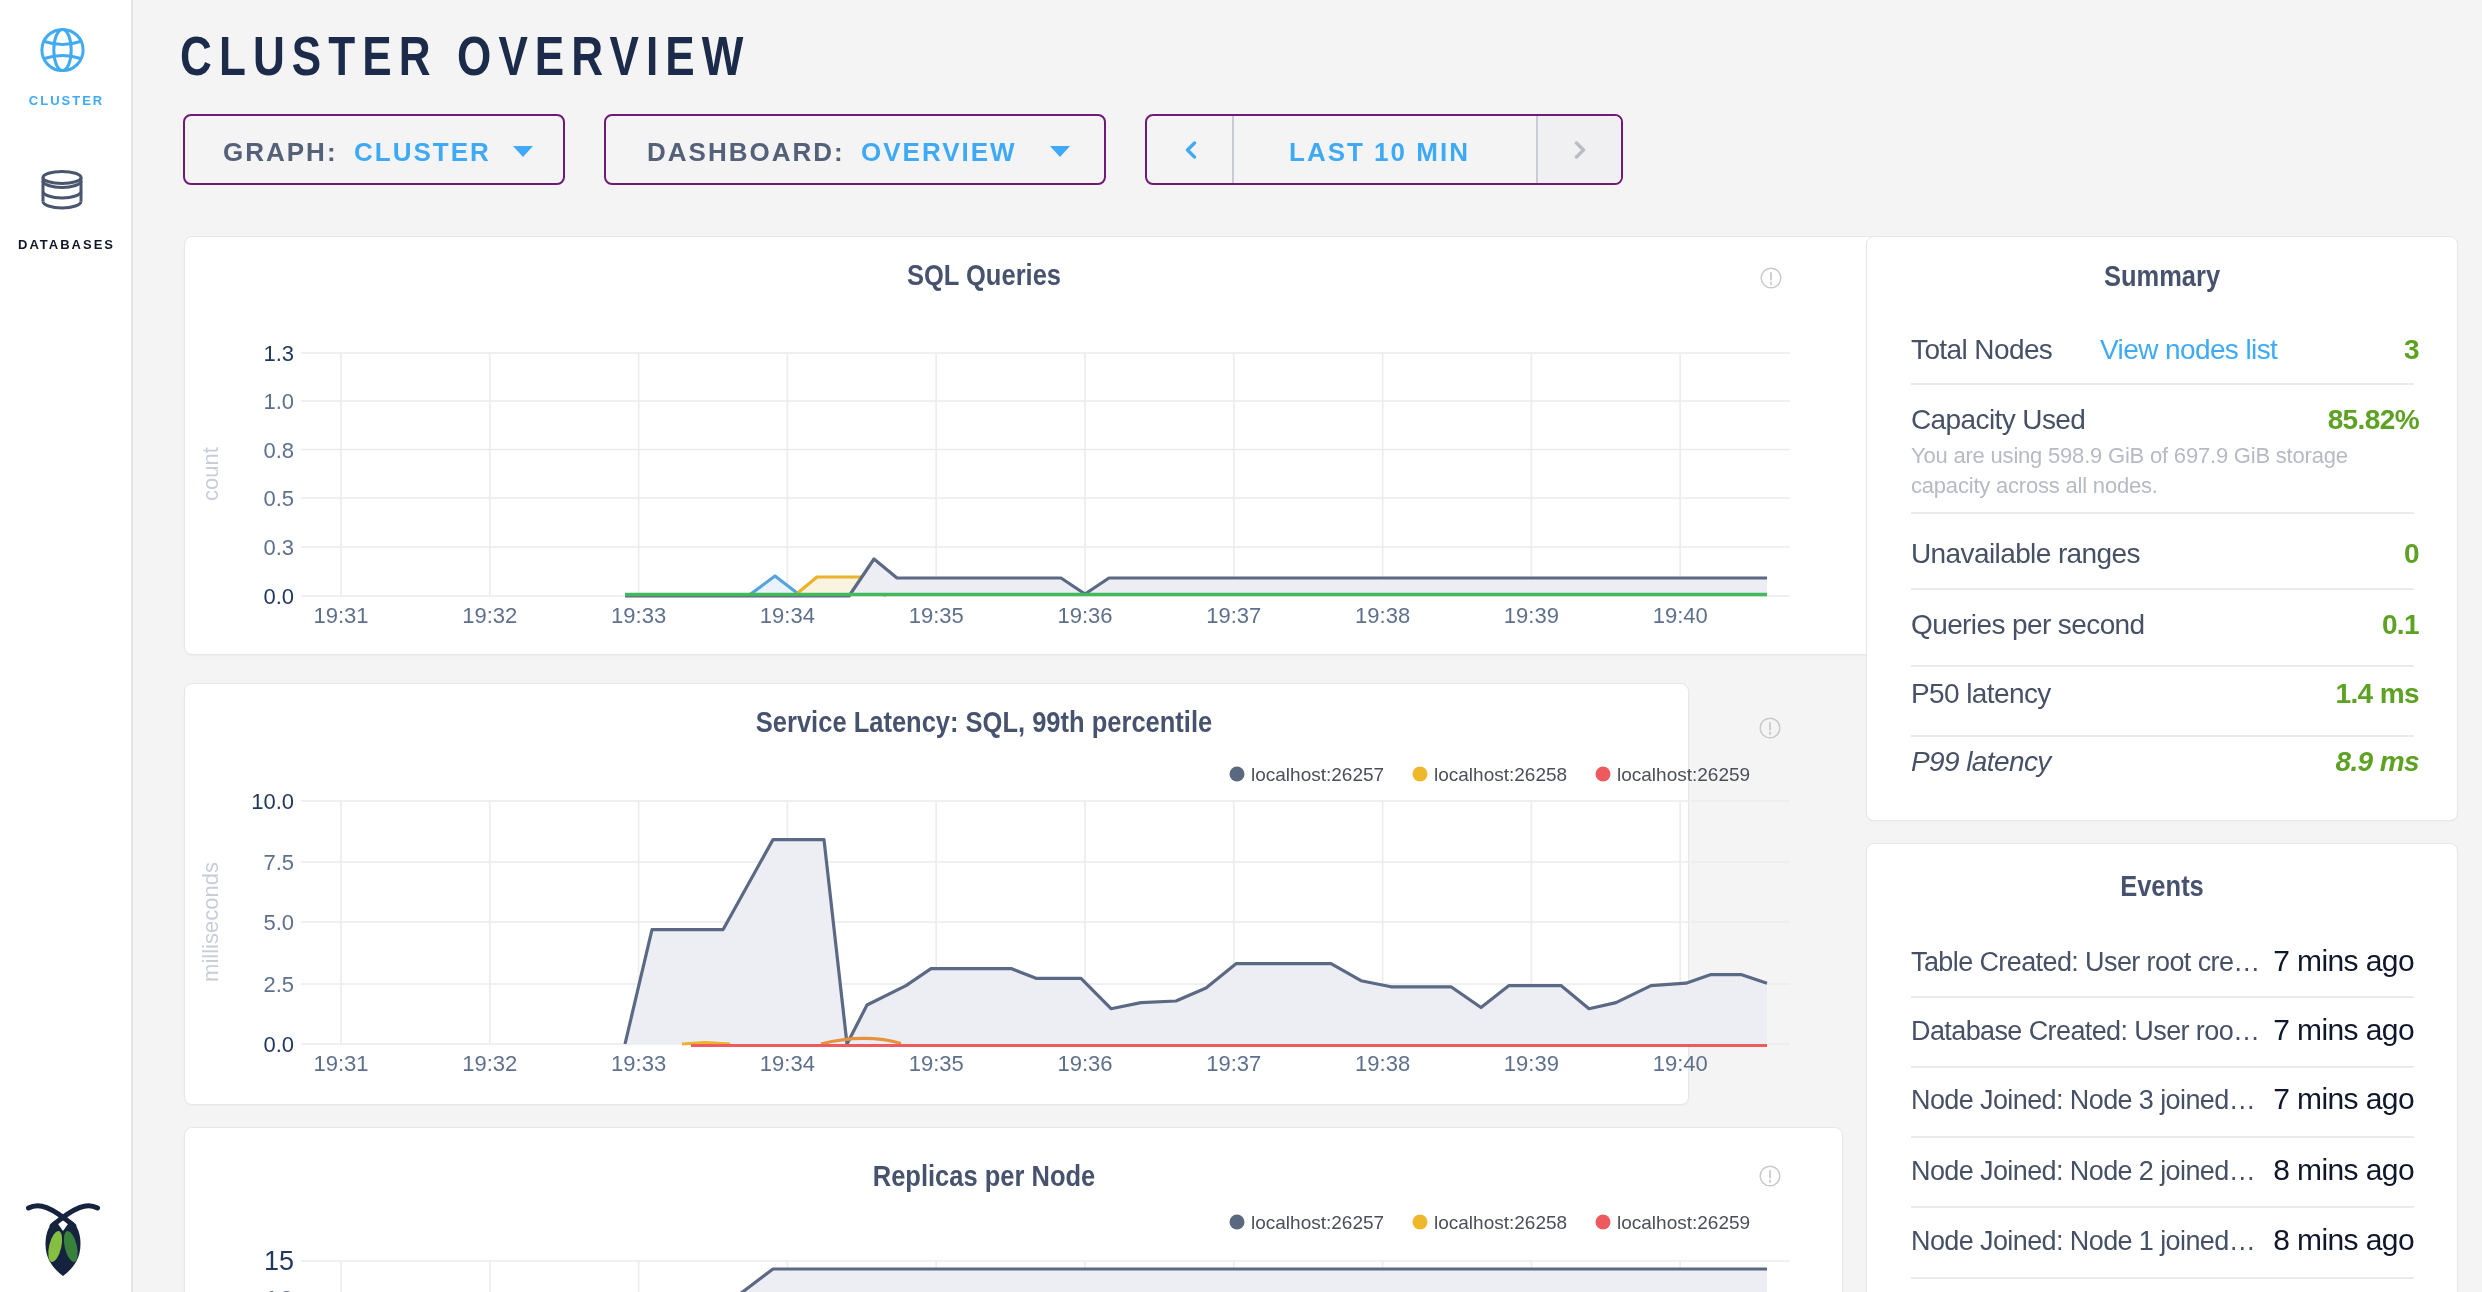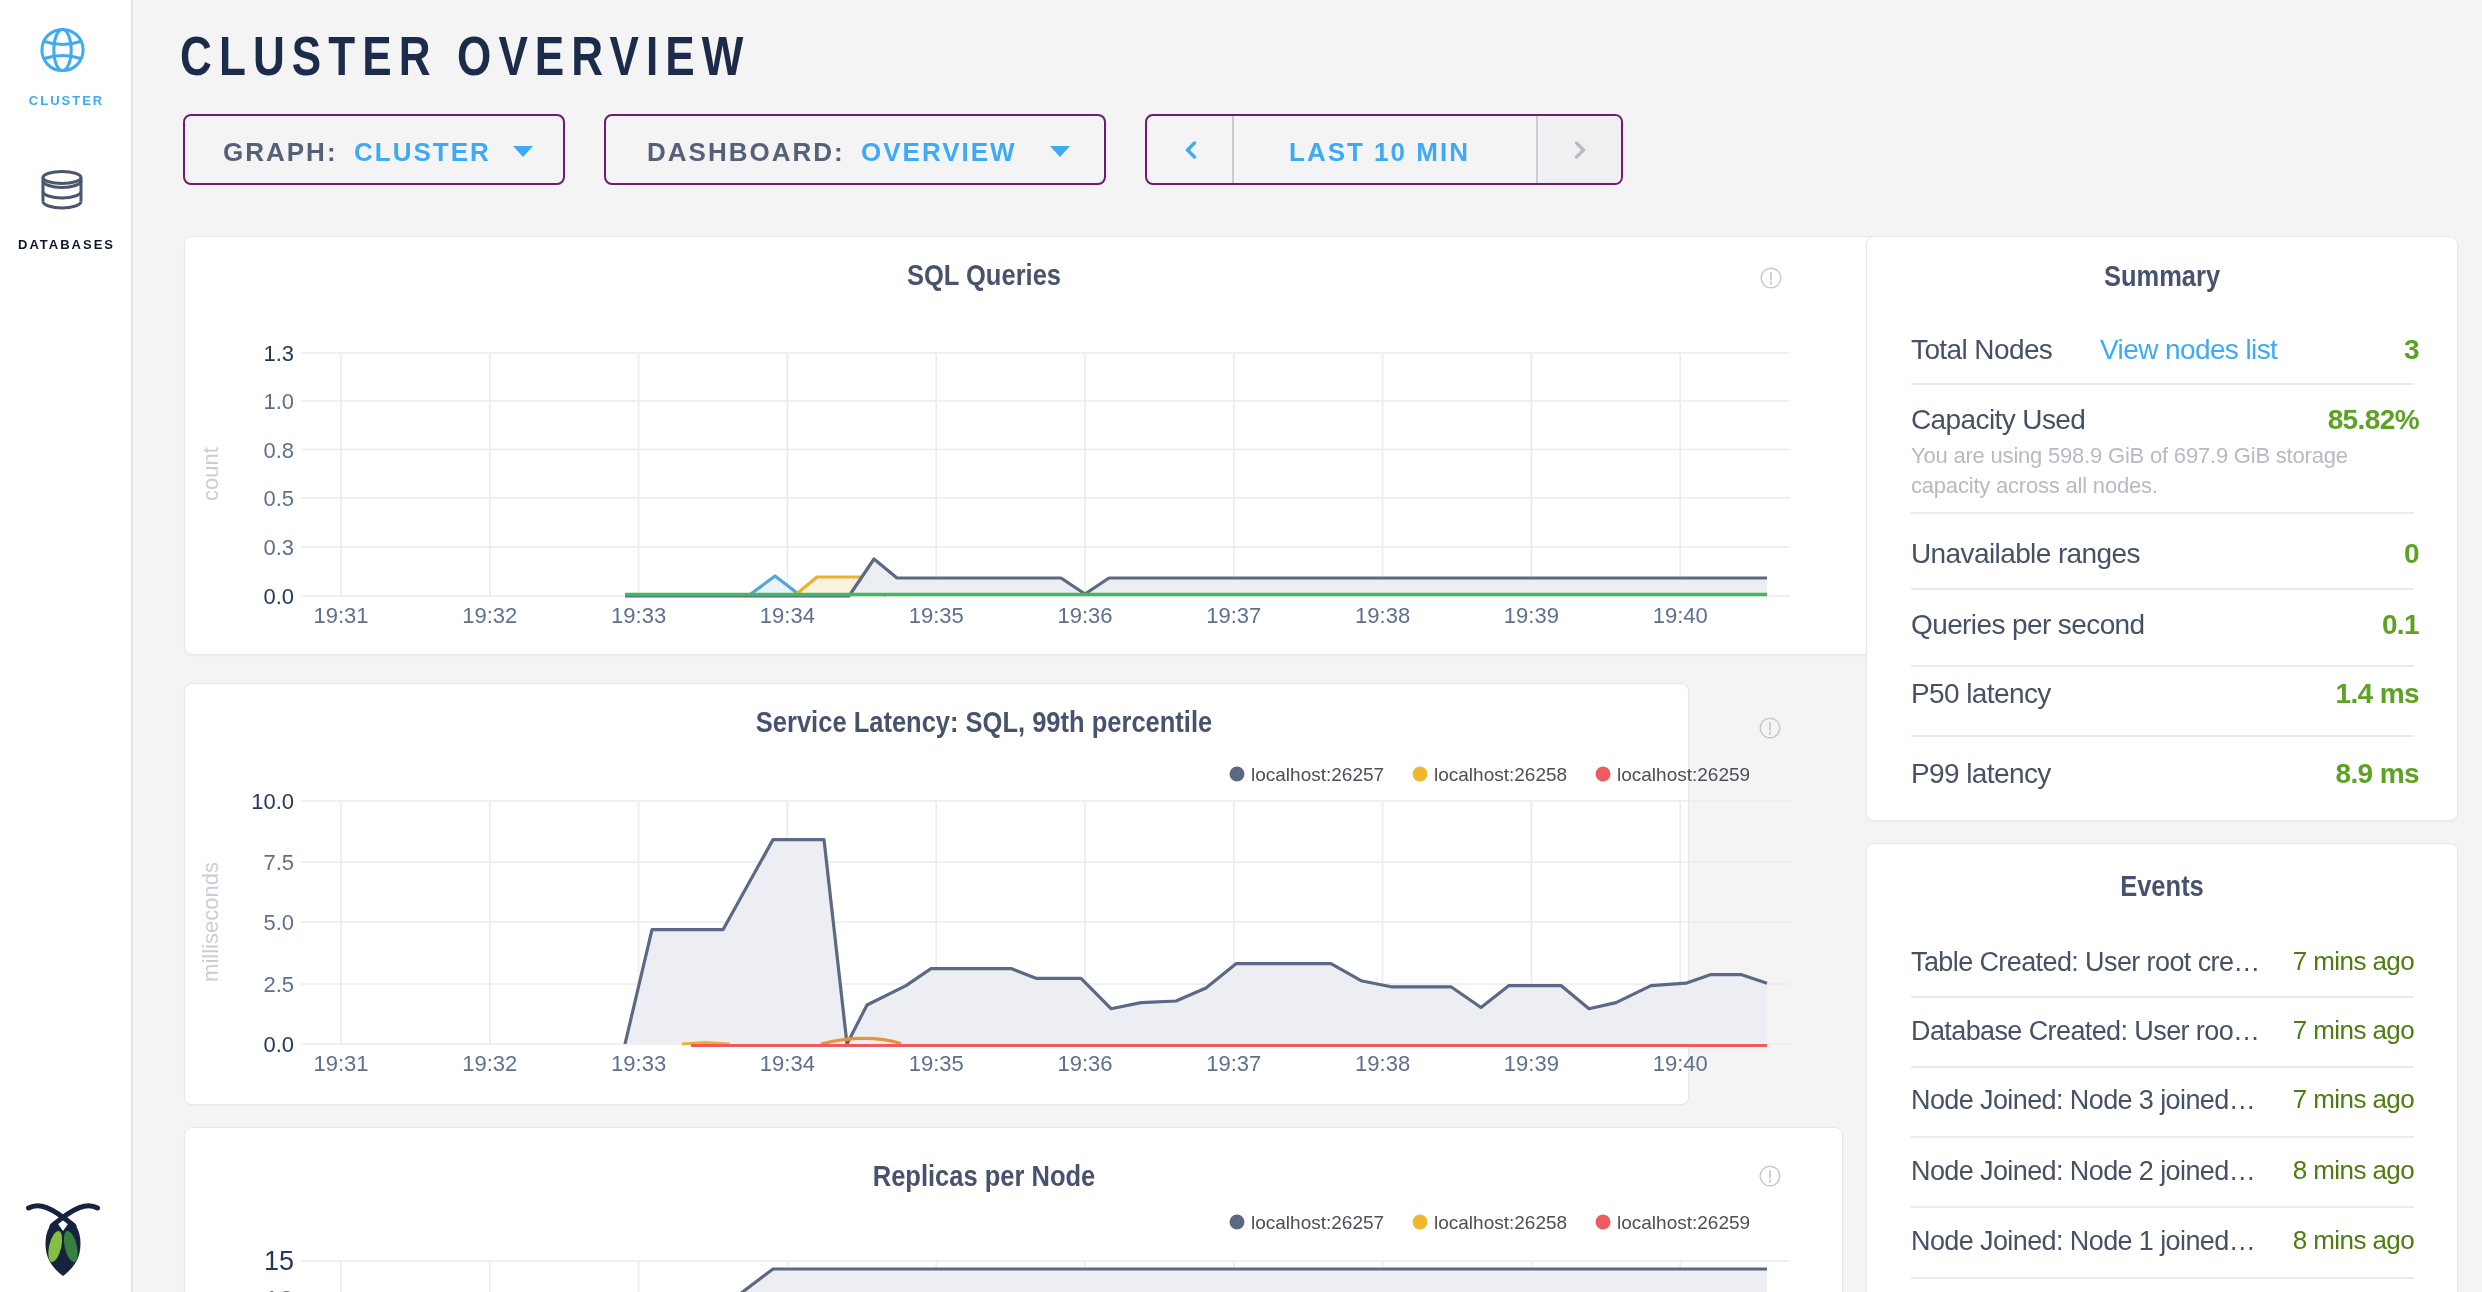--- a/index.html
+++ b/index.html
@@ -13,21 +13,21 @@
   .selbox .lab { color:#556079; }
   .selbox .val { color:#3eaaf5; }
   .card { position:absolute; background:#ffffff; border:1px solid #e7e7e7; border-radius:8px; box-shadow:0 1px 2px rgba(0,0,0,0.03); }
   .ctitle { position:absolute; width:100%; text-align:center; font-size:30px; font-weight:bold; color:#47536e; transform:scaleX(.85); }
   .srow { position:absolute; left:44px; right:43px; font-size:28px; line-height:32px; color:#475166; letter-spacing:-0.6px; }
   .srow .v { position:absolute; right:-5px; top:0; color:#5da223; font-weight:bold; }
   .sep { position:absolute; left:44px; right:43px; height:0; border-top:2px solid #eaeaea; }
   .infoi { position:absolute; width:22px; height:22px; }
   .erow { font-size:27px; }
   .en { display:inline-block; white-space:nowrap; }
-  .t { position:absolute; right:0; top:-1px; color:#4d7c0f; font-size:26px;margin-left:39px; }
+  .t { position:absolute; right:0; top:-1px; color:#0f172a; font-size:30px;margin-left:39px; }
 </style>
 </head>
 <body>
 <div id="sidebar">
   <svg class="abs" style="left:40px;top:27px" width="45" height="46" viewBox="0 0 45 46">
     <g fill="none" stroke="#41aaf1" stroke-width="3">
       <circle cx="22.5" cy="23" r="20.6"></circle>
       <ellipse cx="22.5" cy="23" rx="8.7" ry="20.6"></ellipse>
       <path d="M4.5,14.5 Q22.5,20.5 40.5,14.5"></path>
       <path d="M4.5,31.5 Q22.5,25.5 40.5,31.5"></path>
@@ -207,21 +207,21 @@
     <div class="sep" style="top:146px;"></div>
     <div class="srow" style="top:167px;">Capacity Used<span class="v">85.82%</span></div>
     <div class="srow" style="top:204px;font-size:22px;letter-spacing:-0.2px;color:#b6bac2;line-height:30px;">You are using 598.9 GiB of 697.9 GiB storage<br>capacity across all nodes.</div>
     <div class="sep" style="top:275px;"></div>
     <div class="srow" style="top:301px;">Unavailable ranges<span class="v">0</span></div>
     <div class="sep" style="top:351px;"></div>
     <div class="srow" style="top:372px;">Queries per second<span class="v">0.1</span></div>
     <div class="sep" style="top:428px;"></div>
     <div class="srow" style="top:441px;">P50 latency<span class="v">1.4 ms</span></div>
     <div class="sep" style="top:498px;"></div>
-    <div class="srow" style="top:521px;">P99 latency<span class="v">8.9 ms</span></div>
+    <div class="srow" style="top:509px;font-style:italic;">P99 latency<span class="v">8.9 ms</span></div>
   </div>
   <div class="card" id="evcard" style="left:1733px;top:843px;width:592px;height:600px;">
     <div class="ctitle" style="top:25px;">Events</div>
     <div class="srow erow" style="top:102px;"><span class="en">Table Created: User root cre…</span><span class="t">7 mins ago</span></div>
     <div class="sep" style="top:152px;"></div>
     <div class="srow erow" style="top:171px;"><span class="en">Database Created: User roo…</span><span class="t">7 mins ago</span></div>
     <div class="sep" style="top:222px;"></div>
     <div class="srow erow" style="top:240px;"><span class="en">Node Joined: Node 3 joined…</span><span class="t">7 mins ago</span></div>
     <div class="sep" style="top:292px;"></div>
     <div class="srow erow" style="top:311px;"><span class="en">Node Joined: Node 2 joined…</span><span class="t">8 mins ago</span></div>

